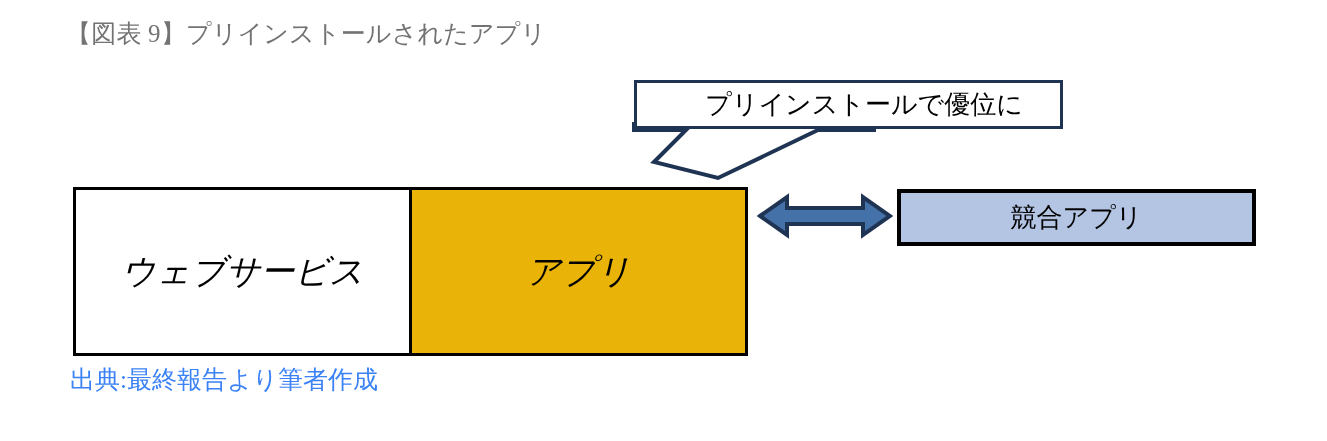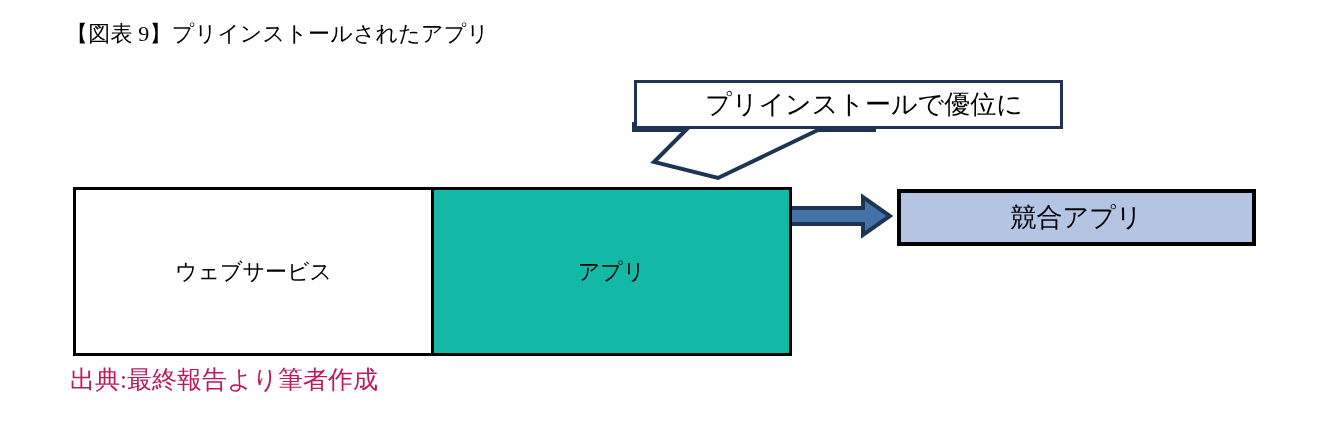--- a/index.html
+++ b/index.html
@@ -14,25 +14,25 @@
     font-family: "Liberation Serif", "DejaVu Serif", serif;
     color: #000000;
     overflow: hidden;
   }
 
   
   #figure-title {
     position: absolute;
     left: 66px;
     top: 18px;
-    font-size: 22px;
+    font-size: 25px;
     line-height: 32px;
     letter-spacing: 0.2px;
     white-space: nowrap;
-    color: #000000;
+    color: #737373;
   }
 
   
   #callout {
     position: absolute;
     left: 634px;
     top: 80px;
     width: 429px;
     height: 49px;
     box-sizing: border-box;
@@ -73,30 +73,31 @@
     height: 169px;
     box-sizing: border-box;
     border-collapse: collapse;
     table-layout: fixed;
     z-index: 4;
   }
   #stack-table td {
     border: 3px solid #000000;
     text-align: center;
     vertical-align: middle;
-    font-size: 22px;
+    font-size: 34px;
     line-height: 30px;
-    padding: 12px;
+    padding: 1px;
     height: 56px;
     background: #ffffff;
     white-space: nowrap;
+    font-style: italic;
   }
   #stack-table td.col-left  { width: 331px; }
   #stack-table td.col-right { width: 331px; }
-  #stack-table td.filled    { background: #14b8a6; }
+  #stack-table td.filled    { background: #eab308; }
 
   
   #double-arrow {
     position: absolute;
     left: 757px;
     top: 192px;
     width: 136px;
     height: 48px;
     z-index: 3;
   }
@@ -127,21 +128,21 @@
   }
 
   
   #source-note {
     position: absolute;
     left: 70px;
     top: 364px;
     font-size: 25px;
     line-height: 32px;
     white-space: nowrap;
-    color: #be185d;
+    color: #3b82f6;
   }
 </style>
 </head>
 <body>
 
 <div id="figure-title">【図表 9】プリインストールされたアプリ</div>
 
 <svg id="callout-tail" viewBox="0 0 250 80" preserveAspectRatio="none">
   <polyline points="8,2 8,10 60,10 28,42 92,58 192,10 250,10" fill="#ffffff" stroke="#1f3353" stroke-width="4" stroke-linejoin="miter" stroke-linecap="butt"></polyline>
 </svg>

